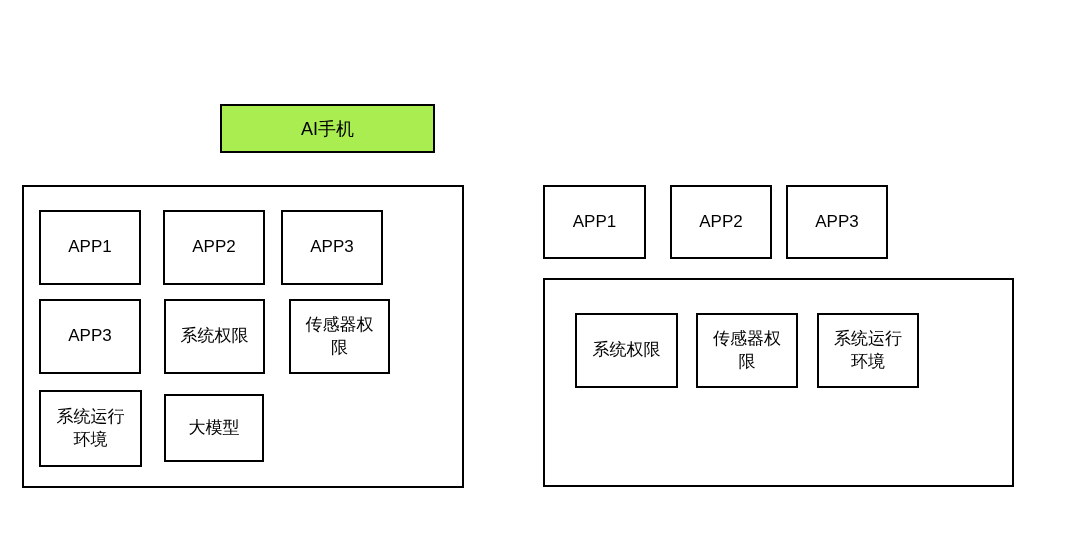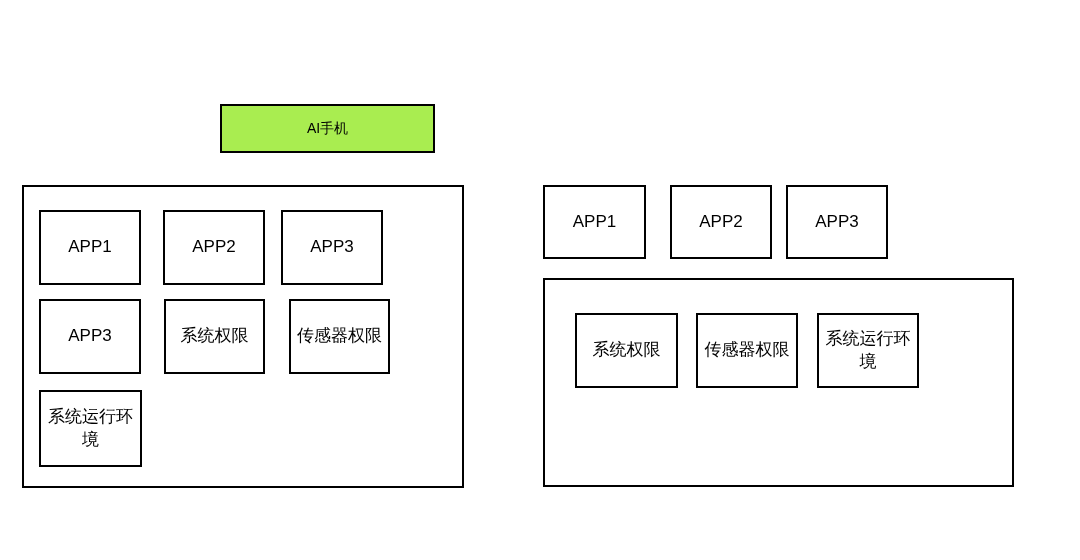--- a/index.html
+++ b/index.html
@@ -18,21 +18,21 @@
   }
   .titlebox {
     position: absolute;
     box-sizing: border-box;
     border: 2px solid var(--border, #000);
     background: #ffffff;
     display: flex;
     align-items: center;
     justify-content: center;
     text-align: left;
-    font-size: 14px;
+    font-size: 18px;
   }
   .titlebox.green {
     background: var(--ai-title-fill, #a9ed50);
   }
   .container {
     position: absolute;
     box-sizing: border-box;
     border: 2px solid var(--border, #000);
     background: #ffffff;
   }
@@ -40,41 +40,42 @@
     position: absolute;
     box-sizing: border-box;
     border: 2px solid var(--border, #000);
     background: #ffffff;
     display: flex;
     align-items: center;
     justify-content: center;
     text-align: center;
     font-size: 17px;
     line-height: 1.35;
-    padding: 0 0;
+    padding: 0 8px;
   }
 </style>
 </head>
 <body>
 
 <div class="canvas">
 
   <div class="titlebox green" style="left:220px; top:104px; width:215px; height:49px;">AI手机</div>
 
   <div class="container" style="left:22px; top:185px; width:442px; height:303px;">
 
     <div class="b" style="left:15px; top:23px; width:102px; height:75px;">APP1</div>
     <div class="b" style="left:139px; top:23px; width:102px; height:75px;">APP2</div>
     <div class="b" style="left:257px; top:23px; width:102px; height:75px;">APP3</div>
 
     <div class="b" style="left:15px; top:112px; width:102px; height:75px;">APP3</div>
     <div class="b" style="left:140px; top:112px; width:101px; height:75px;">系统权限</div>
     <div class="b" style="left:265px; top:112px; width:101px; height:75px;">传感器权限</div>
 
     <div class="b" style="left:15px; top:203px; width:103px; height:77px;">系统运行环境</div>
+    <div class="b" style="left:140px; top:207px; width:100px; height:68px;">大模型</div>
   </div>
 
 
   <div class="b" style="left:543px; top:185px; width:103px; height:74px;">APP1</div>
   <div class="b" style="left:670px; top:185px; width:102px; height:74px;">APP2</div>
   <div class="b" style="left:786px; top:185px; width:102px; height:74px;">APP3</div>
 
   <div class="container" style="left:543px; top:278px; width:471px; height:209px;">
 
     <div class="b" style="left:30px; top:33px; width:103px; height:75px;">系统权限</div>

